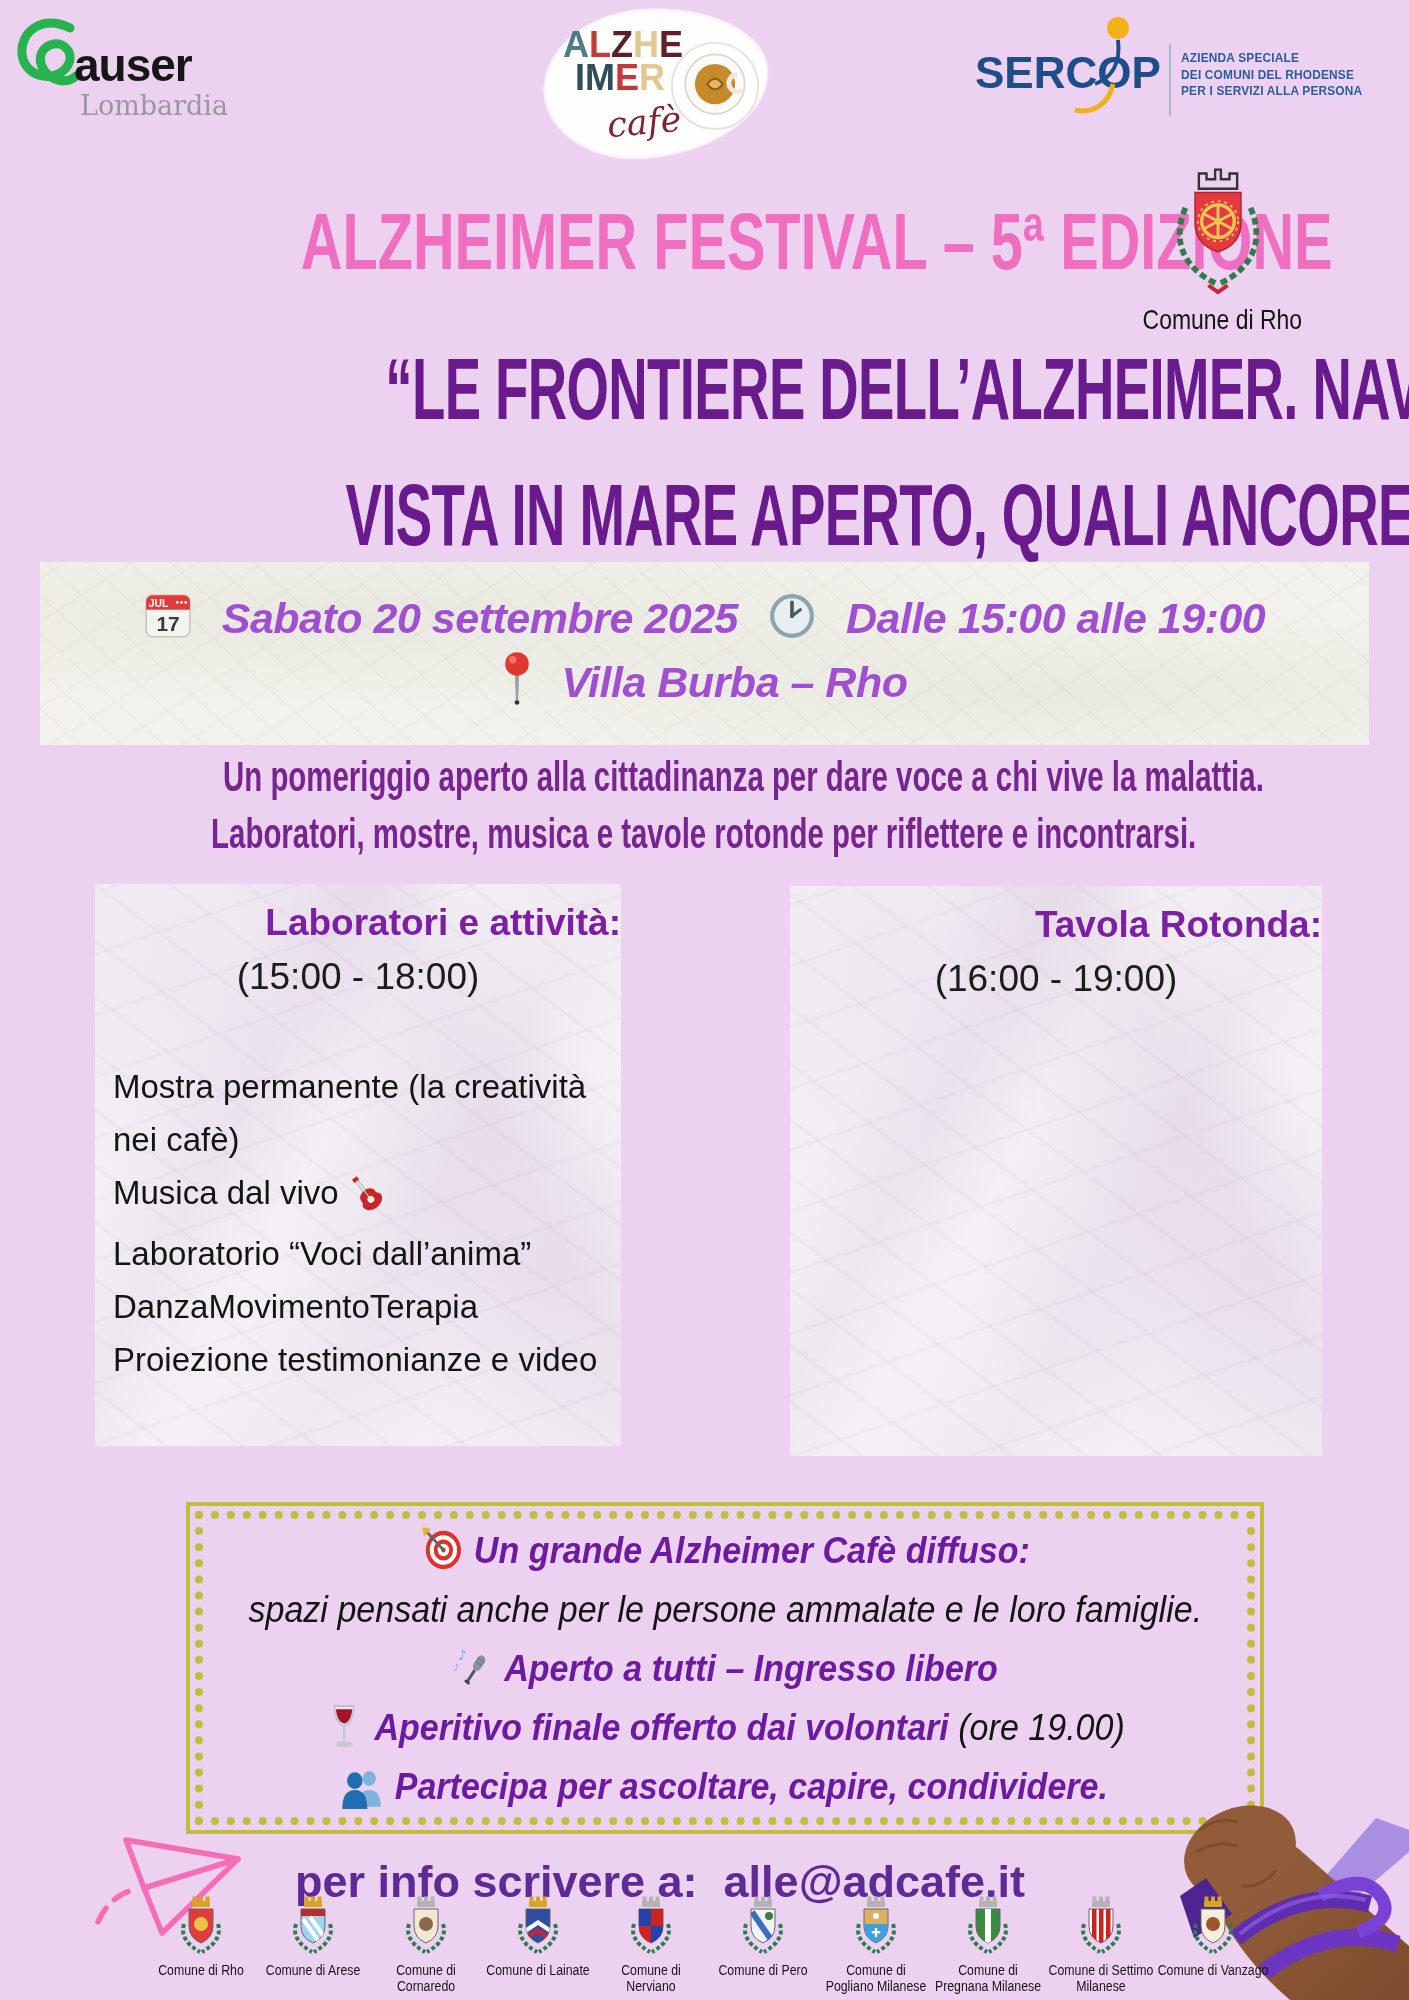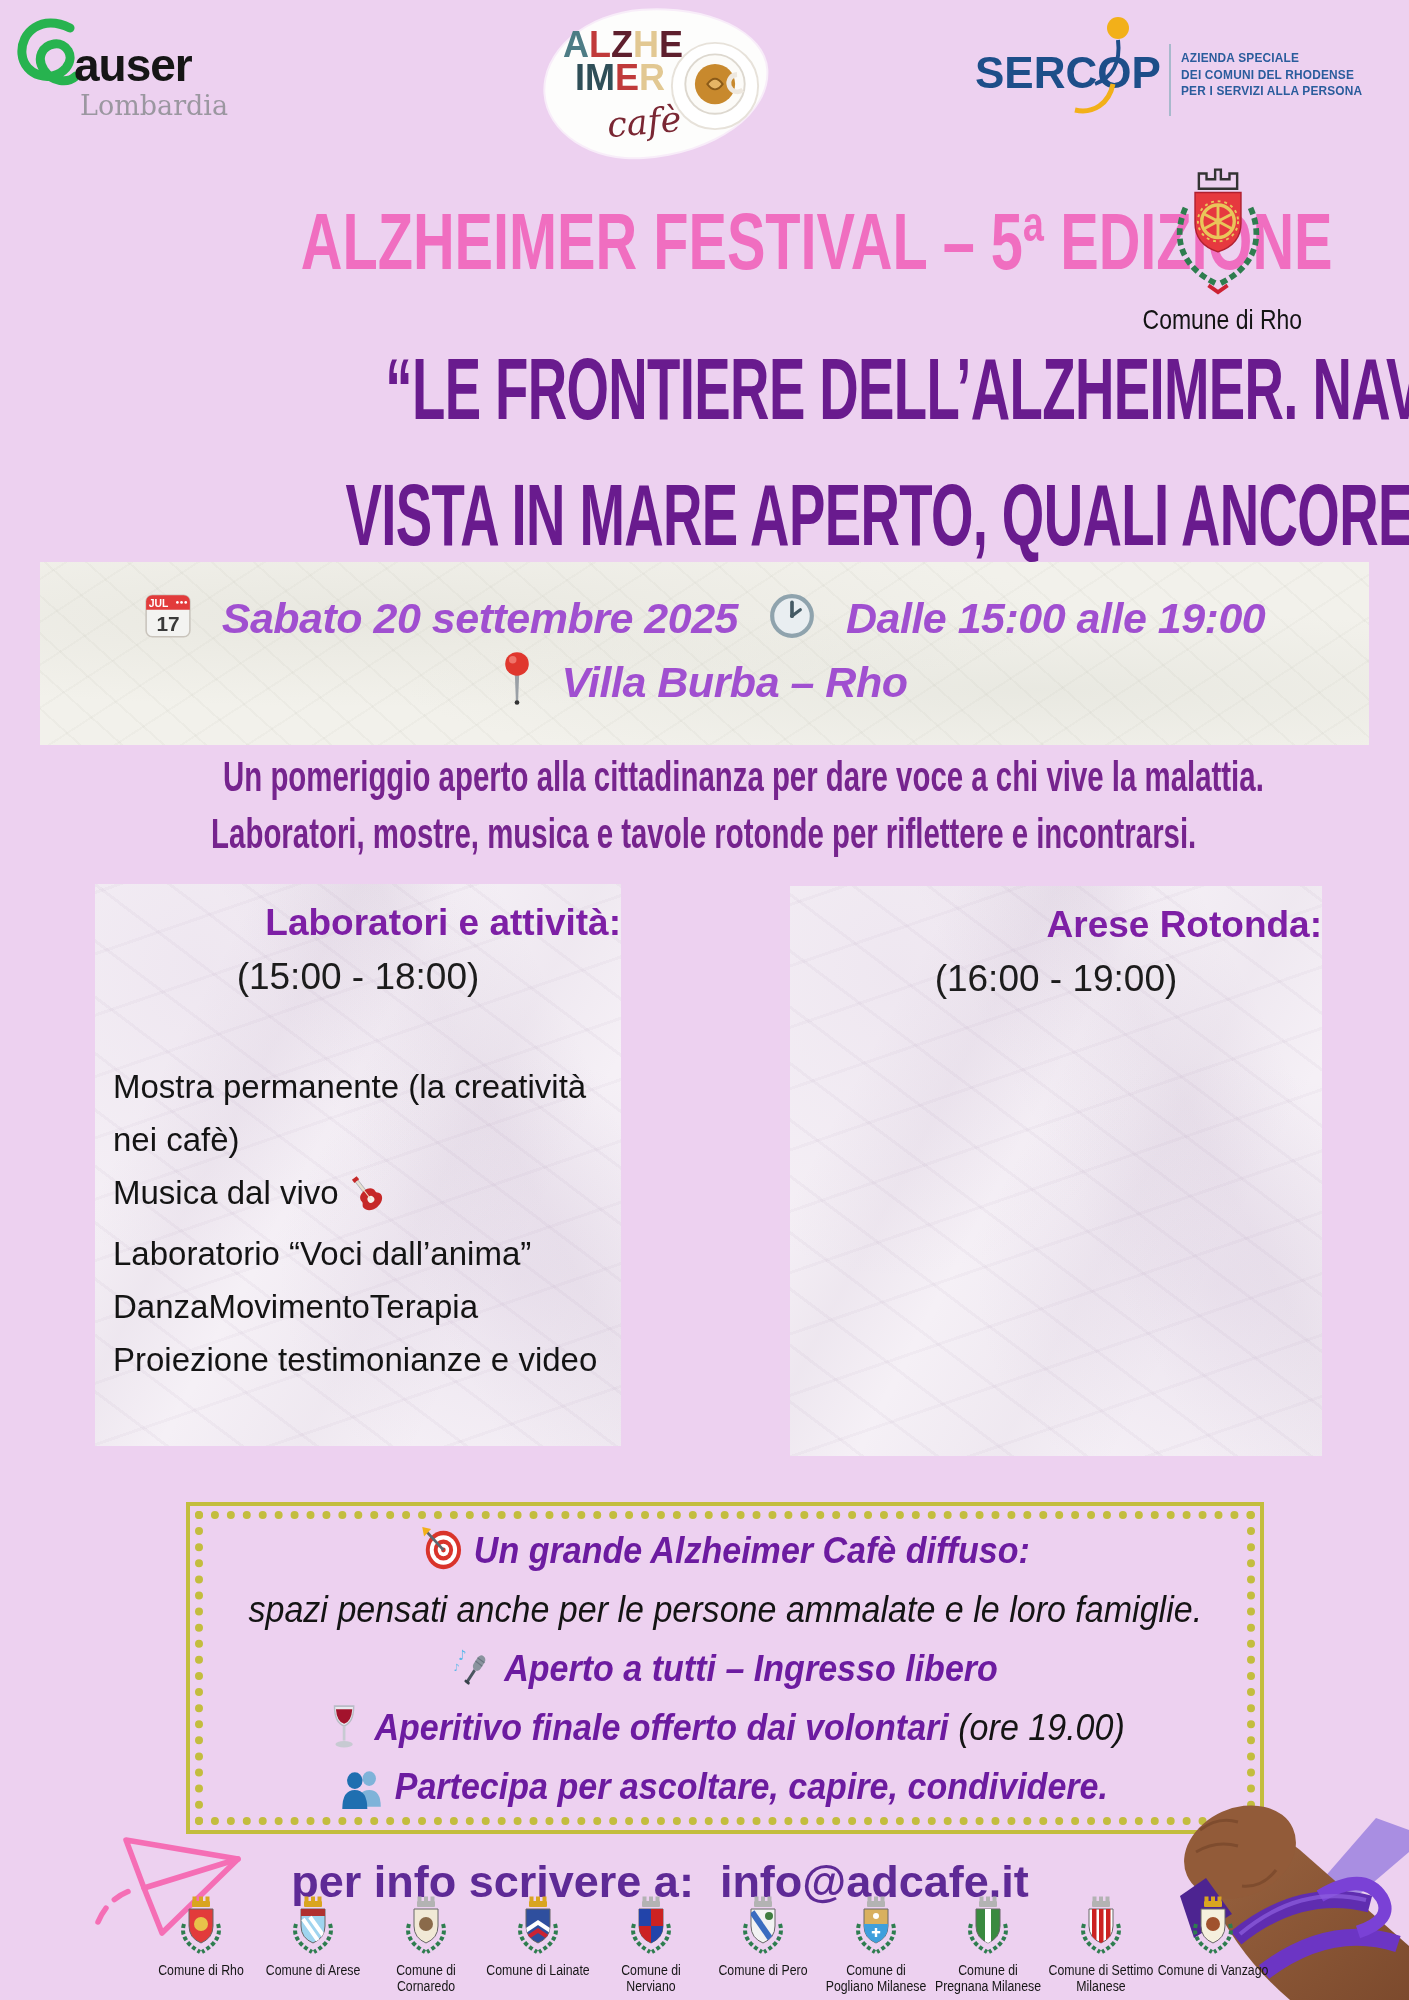--- a/index.html
+++ b/index.html
@@ -241,21 +241,21 @@
       <line x1="19" y1="4" x2="19" y2="27" stroke="#f1e3c8" stroke-width="1"></line>
     </g>
   </svg></span></div>
         <div><span>Laboratorio “Voci dall’anima”</span></div>
         <div><span>DanzaMovimentoTerapia</span></div>
         <div><span>Proiezione testimonianze e video</span></div>
       </div>
   </div>
 
   <div class="paper-box roundtable">
-    <div class="box-title">Arese Rotonda:</div>
+    <div class="box-title">Tavola Rotonda:</div>
     <div class="box-time">(16:00 - 19:00)</div>
   </div>
 
   <div class="info-box">
     <div class="info-inner" id="info-lines">
         <div class="info-line"><span class="cond"><span class="line-icon"><svg width="46" height="46" viewBox="0 0 48 48">
     <circle cx="26" cy="24" r="20" fill="#d9342b"></circle>
     <circle cx="26" cy="24" r="15.5" fill="#ffffff"></circle>
     <circle cx="26" cy="24" r="11" fill="#d9342b"></circle>
     <circle cx="26" cy="24" r="6.5" fill="#ffffff"></circle>
@@ -284,21 +284,21 @@
         <div class="info-line"><span class="cond"><span class="line-icon"><svg width="46" height="42" viewBox="0 0 44 40">
     <circle cx="29" cy="11" r="7" fill="#7fb3d9"></circle>
     <path d="M17 38 q0 -16 12 -16 q12 0 12 16 z" fill="#7fb3d9"></path>
     <circle cx="14" cy="13" r="8" fill="#1f6fb0"></circle>
     <path d="M1 40 q0 -18 13 -18 q13 0 13 18 z" fill="#1f6fb0"></path>
   </svg></span><span class="seg-purple">Partecipa per ascoltare, capire, condividere.</span></span></div>
       </div>
   </div>
 
   <div class="footer-info">
-    <span>per info scrivere a:</span><span class="email">info@adcafe.it</span>
+    <span>per info scrivere a:</span><span class="email">alle@adcafe.it</span>
   </div>
 
   <svg class="paper-plane" width="165" height="118" viewBox="0 0 165 118">
     <g stroke="#f56eb5" stroke-width="5.5" fill="none" stroke-linecap="round" stroke-linejoin="round">
       <path d="M34 14 L146 33 L70 107 L52 62 Z"></path>
       <path d="M52 62 L146 33"></path>
       <path d="M6 96 Q16 72 40 64" stroke-dasharray="16 12"></path>
     </g>
   </svg>
 

